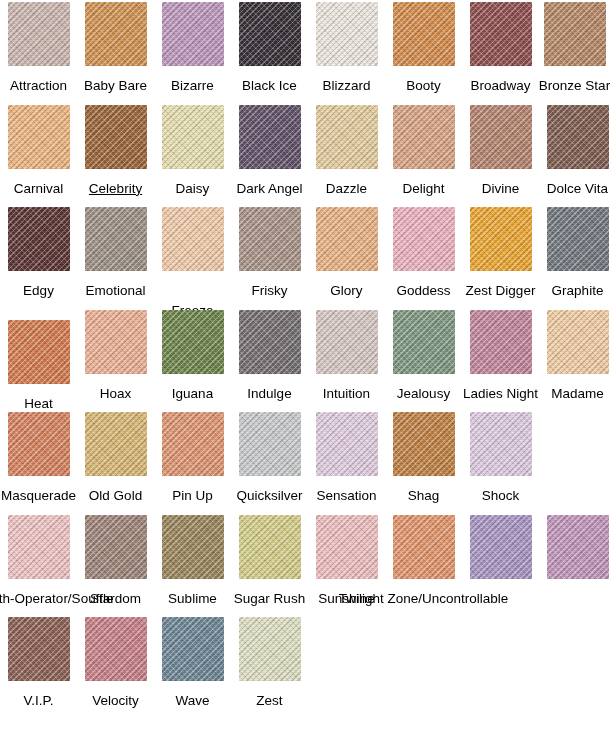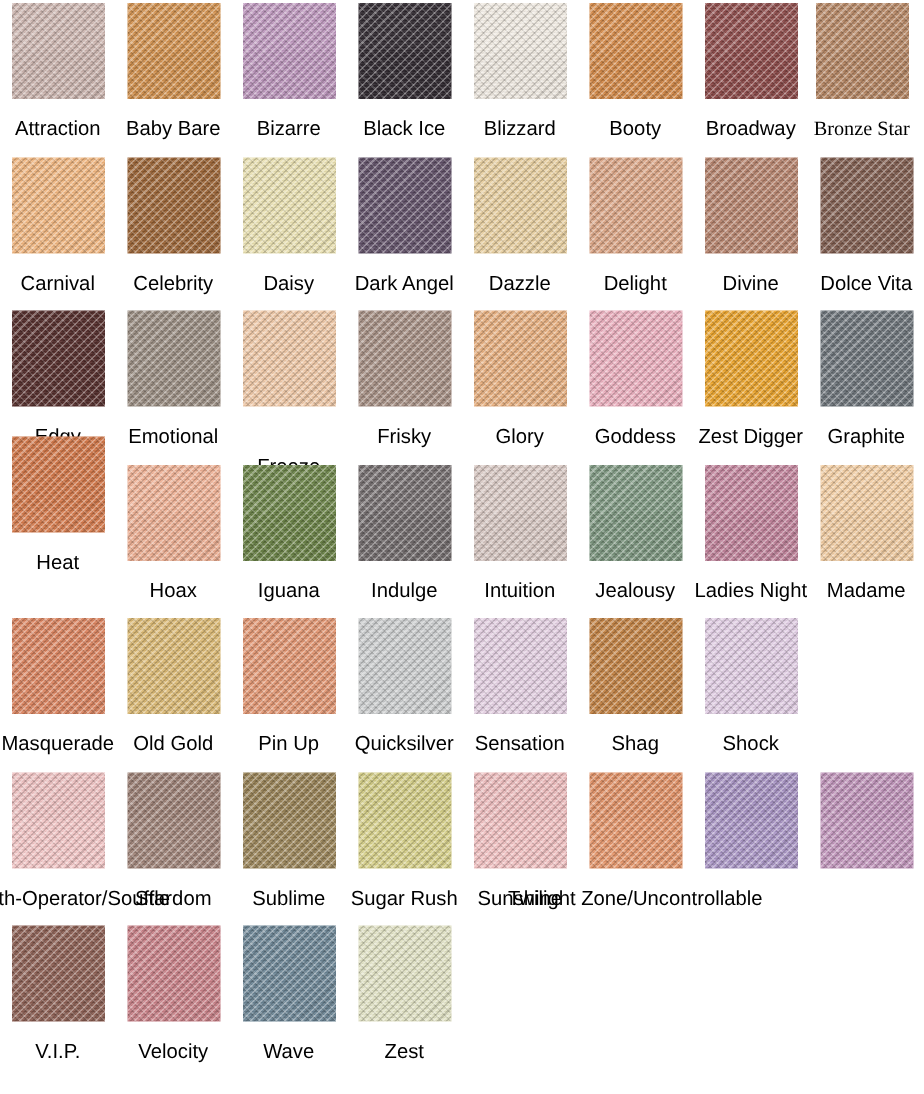--- a/index.html
+++ b/index.html
@@ -104,33 +104,33 @@
         <div class="weave"></div>
       </div>
       <div class="swatch-label">Booty</div>
     </div>
     <div class="swatch-cell" style="left: 462px; top: 2px;">
       <div class="swatch-chip" style="background: rgb(141, 75, 74);">
         <div class="weave"></div>
       </div>
       <div class="swatch-label">Broadway</div>
     </div>
-    <div class="swatch-cell" style="left: 536px; top: 2px; font-family: Liberation Serif, serif;">
+    <div class="swatch-cell" style="left: 536px; top: 2px;">
       <div class="swatch-chip" style="background: rgb(182, 135, 100);">
         <div class="weave"></div>
       </div>
       <div class="swatch-label">Bronze Star</div>
     </div>
     <div class="swatch-cell" style="left: 0px; top: 104.5px;">
       <div class="swatch-chip" style="background: rgb(239, 181, 127);">
         <div class="weave"></div>
       </div>
       <div class="swatch-label">Carnival</div>
     </div>
-    <div class="swatch-cell" style="left: 77px; top: 104.5px;">
+    <div class="swatch-cell" style="left: 77px; top: 104.5px; text-decoration: underline;">
       <div class="swatch-chip" style="background: rgb(154, 99, 53);">
         <div class="weave"></div>
       </div>
       <div class="swatch-label">Celebrity</div>
     </div>
     <div class="swatch-cell" style="left: 154px; top: 104.5px;">
       <div class="swatch-chip" style="background: rgb(232, 223, 176);">
         <div class="weave"></div>
       </div>
       <div class="swatch-label">Daisy</div>
@@ -206,21 +206,21 @@
         <div class="weave"></div>
       </div>
       <div class="swatch-label">Zest Digger</div>
     </div>
     <div class="swatch-cell" style="left: 539px; top: 207px;">
       <div class="swatch-chip" style="background: rgb(111, 118, 124);">
         <div class="weave"></div>
       </div>
       <div class="swatch-label">Graphite</div>
     </div>
-    <div class="swatch-cell" style="left: 0px; top: 291px;">
+    <div class="swatch-cell" style="left: 0px; top: 320px;">
       <div class="swatch-chip" style="background: rgb(212, 122, 76);">
         <div class="weave"></div>
       </div>
       <div class="swatch-label">Heat</div>
     </div>
     <div class="swatch-cell" style="left: 77px; top: 309.5px;">
       <div class="swatch-chip" style="background: rgb(238, 176, 148);">
         <div class="weave"></div>
       </div>
       <div class="swatch-label">Hoax</div>

